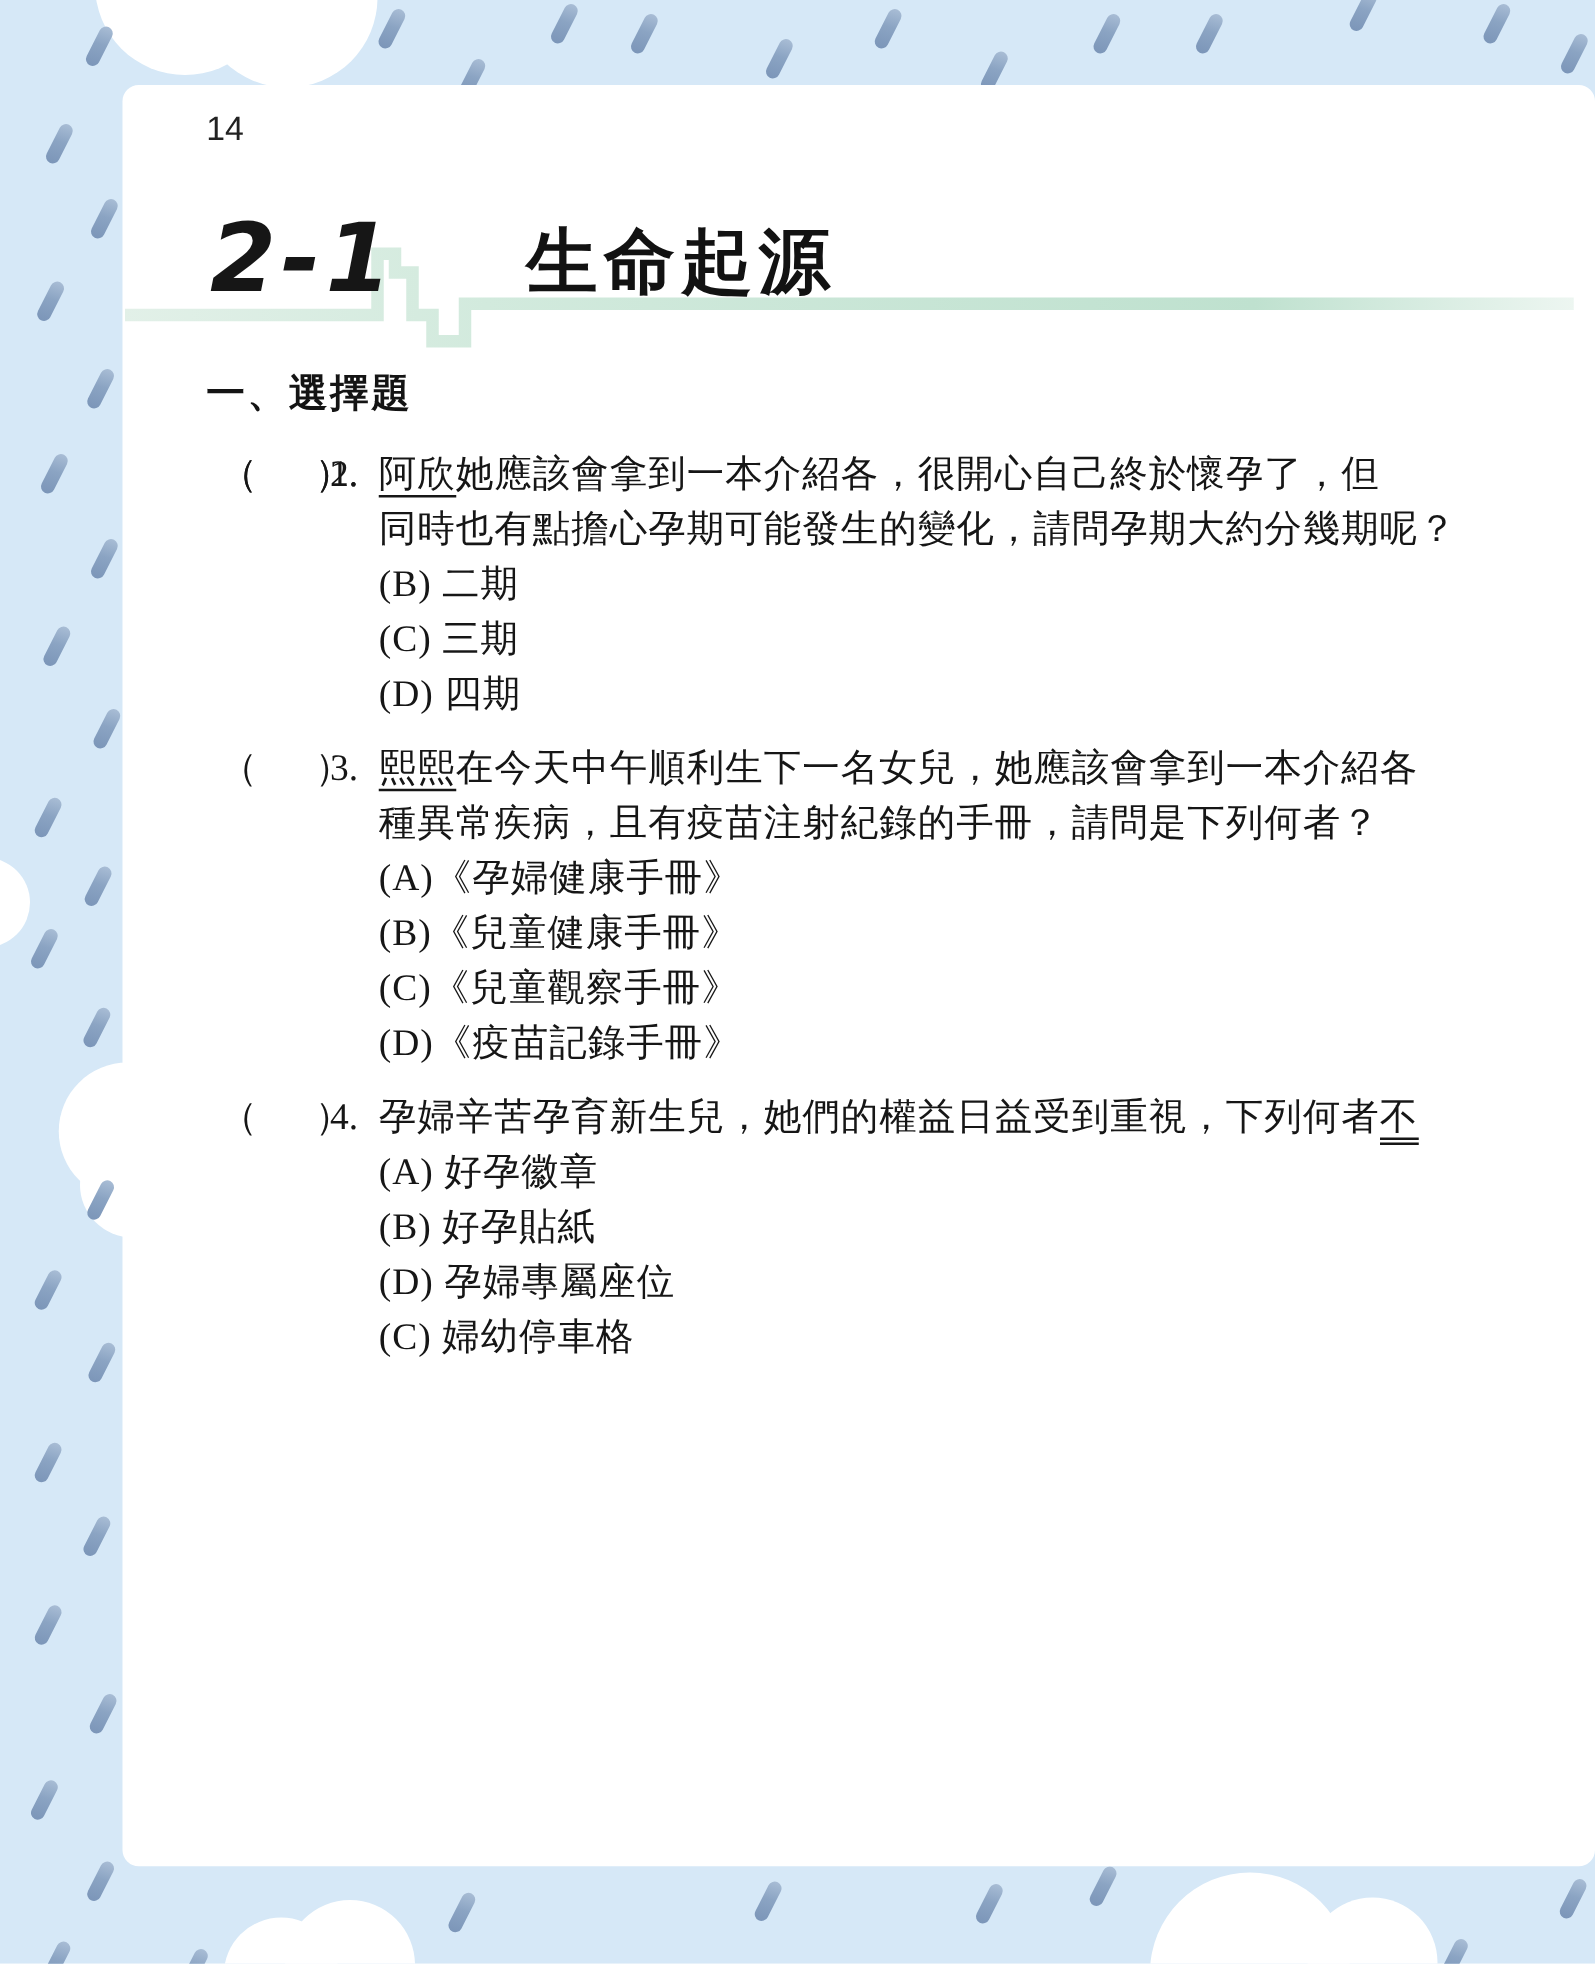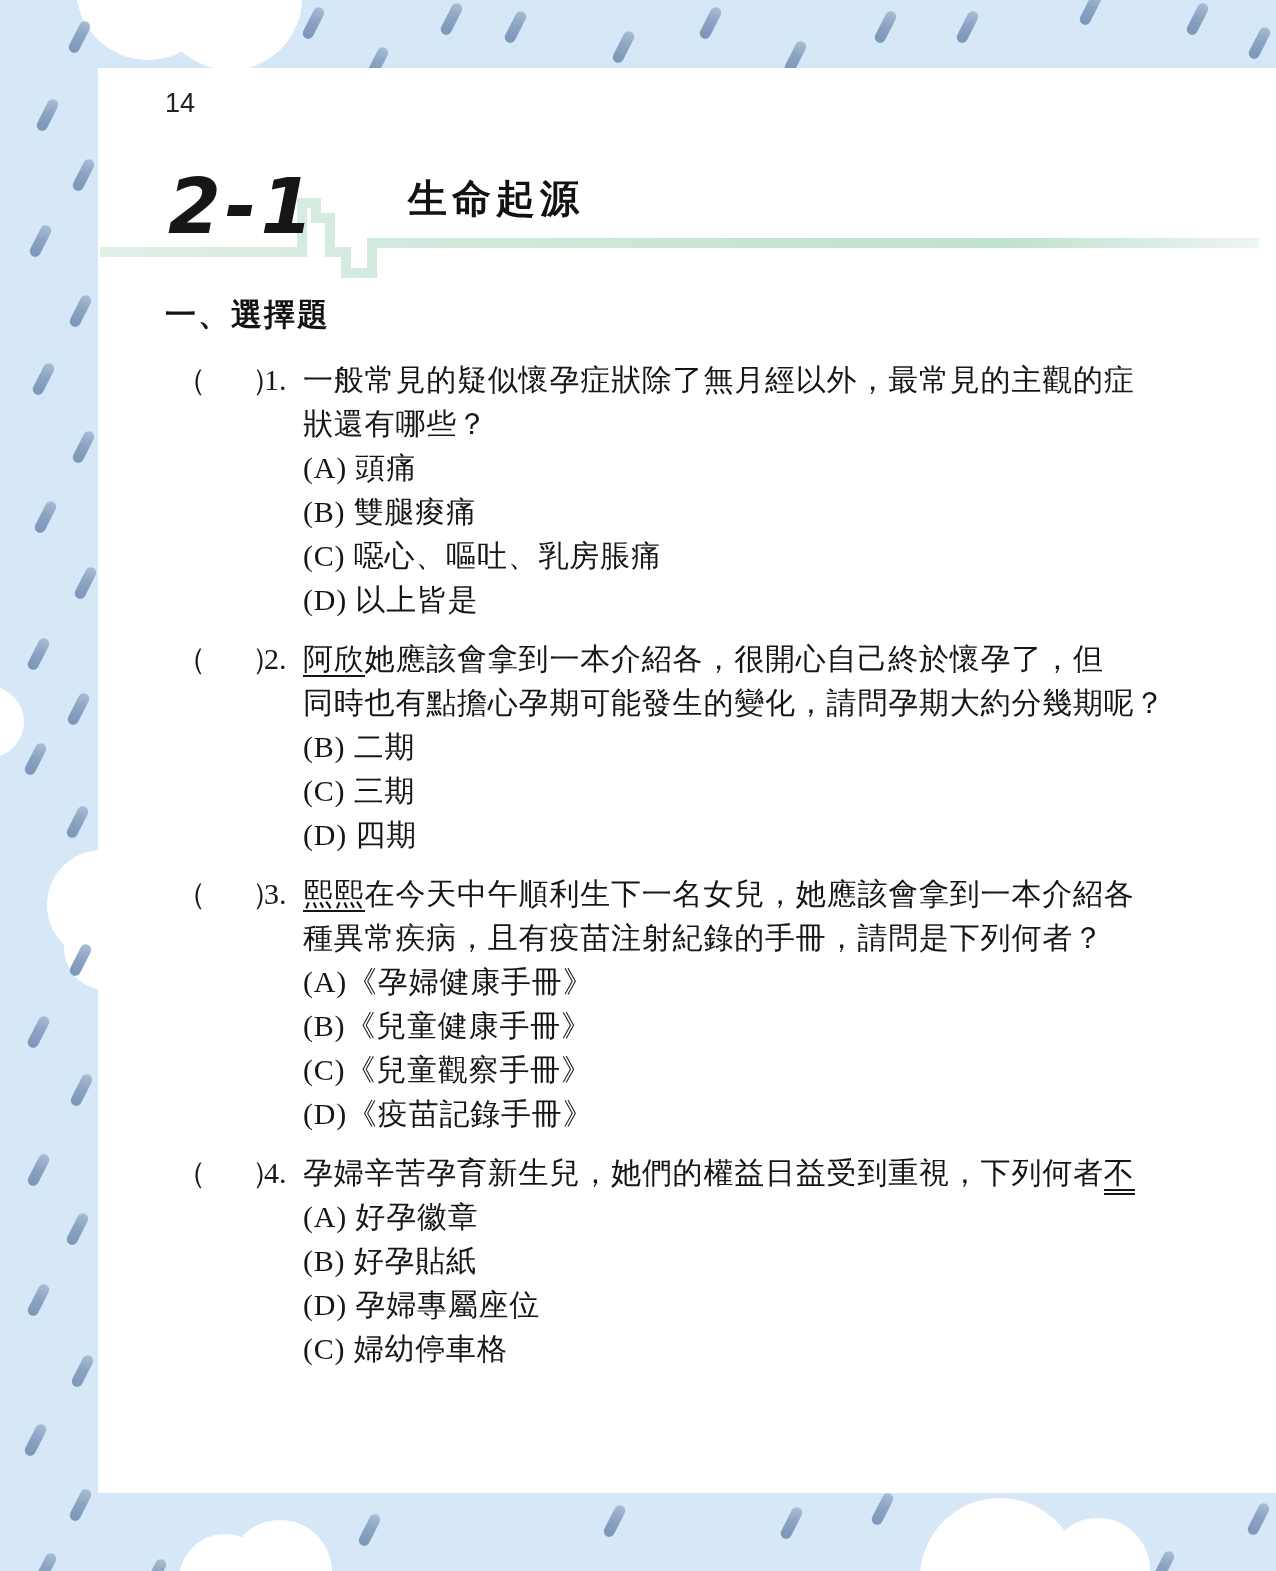--- a/index.html
+++ b/index.html
@@ -16,38 +16,38 @@
   .drops  { position:absolute; left:0; top:0; width:1276px; height:1571px; z-index:2; }
   .drop {
     position:absolute; width:11px; height:34px; border-radius:7px;
     background:linear-gradient(170deg,#aabed6 0%,#8ba4c3 45%,#7b95b8 100%);
     transform:rotate(27deg);
   }
 
   
   .page {
     position:absolute; left:98px; top:68px; width:1178px; height:1425px;
-    background:#ffffff; z-index:3;
+    background:#ffffff; z-index:3;border-radius:13px;
   }
 
   .page-number {
     position:absolute; left:67px; top:20px;
     font-family:"Liberation Sans","DejaVu Sans",sans-serif;
     font-size:27px; color:#222;
   }
   .section-number {
     position:absolute; left:70px; top:94px;
     font-family:"DejaVu Sans","Liberation Sans",sans-serif;
     font-size:76px; font-weight:bold; font-style:italic; letter-spacing:4px;
     color:#161616; z-index:5;
   }
   .section-title {
-    position:absolute; left:310px; top:104px;
+    position:absolute; left:323px; top:104px;
     font-family:"Liberation Sans","DejaVu Sans",sans-serif;
-    font-size:39px; font-weight:bold; letter-spacing:5px;
+    font-size:57px; font-weight:bold; letter-spacing:5px;
     color:#121212; z-index:5;
   }
   .pulse { position:absolute; left:0; top:0; width:1178px; height:300px; z-index:4; }
 
   .content { position:absolute; left:67px; top:226px; width:1080px; z-index:5; }
   .quiz-heading {
     font-family:"Liberation Sans","DejaVu Sans",sans-serif;
     font-size:31px; font-weight:bold; letter-spacing:2px;
     color:#141414; margin:0 0 22px 0;
   }
@@ -138,28 +138,20 @@
       </defs>
       <path d="M2,184 H204 V135 H218 V150 H232 V184 H248 V205 H274 V175 H1161" fill="none" stroke="url(#pulseGrad)" stroke-width="10" stroke-linejoin="miter"></path>
     </svg>
 
     <div class="content">
       <h3 class="quiz-heading">一、選擇題</h3>
       <div class="questions">
           <div class="question">
             <span class="q-paren">（　）</span>
             <span class="q-num">1.</span>
-            <div class="q-body">
-              <div class="stem-line"><span>一般常見的疑似懷孕症狀除了無月經以外，最常見的主觀的症</span></div>
-              <div class="stem-line"><span>狀還有哪些？</span></div>
-              <div class="option-line">(A) 頭痛</div>
-              <div class="option-line">(B) 雙腿痠痛</div>
-              <div class="option-line">(C) 噁心、嘔吐、乳房脹痛</div>
-              <div class="option-line">(D) 以上皆是</div>
-            </div>
           </div>
           <div class="question">
             <span class="q-paren">（　）</span>
             <span class="q-num">2.</span>
             <div class="q-body">
               <div class="stem-line"><span class="u-single">阿欣</span><span>她應該會拿到一本介紹各，很開心自己終於懷孕了，但</span></div>
               <div class="stem-line"><span>同時也有點擔心孕期可能發生的變化，請問孕期大約分幾期呢？</span></div>
               <div class="option-line">(B) 二期</div>
               <div class="option-line">(C) 三期</div>
               <div class="option-line">(D) 四期</div>

